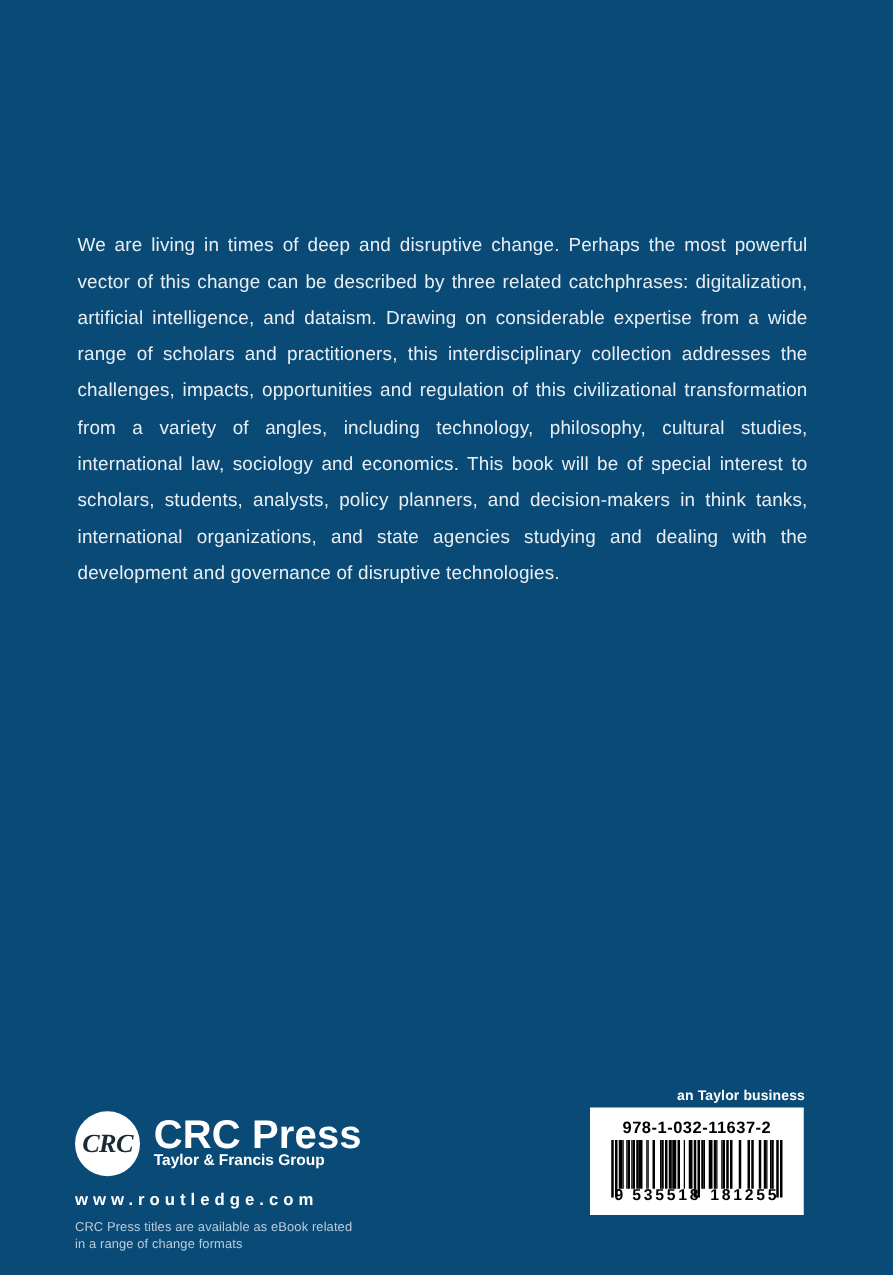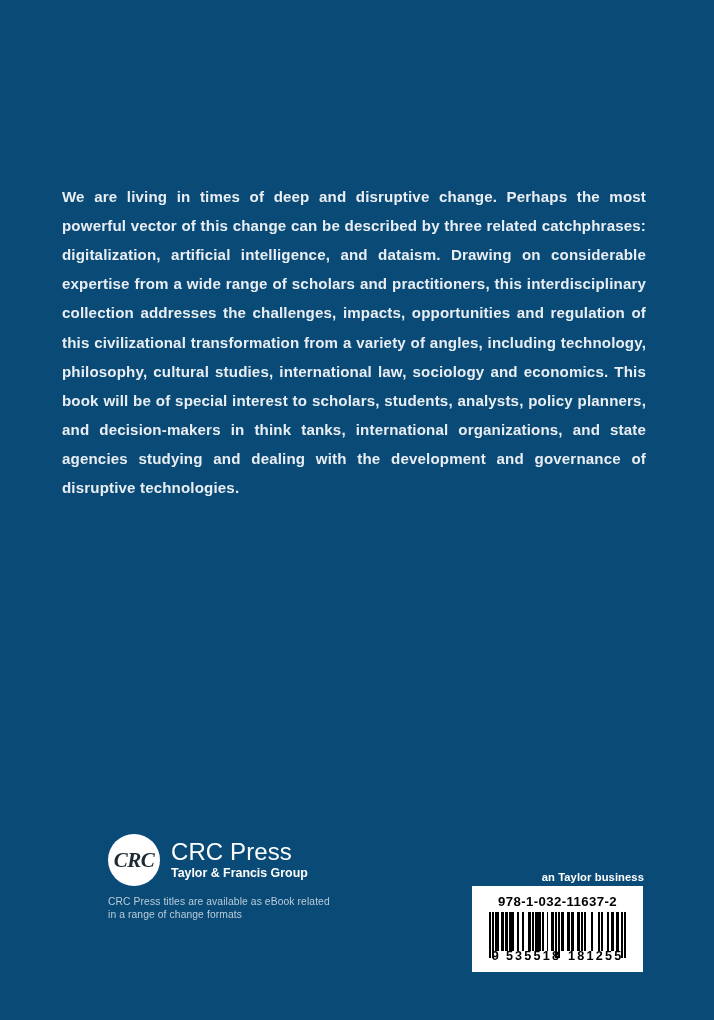--- a/index.html
+++ b/index.html
@@ -27,30 +27,29 @@
     position: absolute;
     left: 62px;
     top: 167px;
     width: 584px;
     text-align: justify;
     text-justify: inter-word;
     color: #e8eef3;
     font-size: 15.1px;
     line-height: 29.1px;
     letter-spacing: 0.01em;
-    font-weight: 700;
+    font-weight: 400;
   }
 
   
   .publisher {
     position: absolute;
     left: 60px;
-    top: 834px;
+    top: 889px;
     width: 260px;
-    margin-left: 48px;
   }
   .logo-row {
     display: flex;
     align-items: center;
     height: 52px;
   }
   .crc-mark {
     width: 52px;
     height: 52px;
     border-radius: 50%;
@@ -71,23 +70,23 @@
     transform: translateY(-0.5px);
   }
   .logo-words {
     margin-left: 11px;
     display: flex;
     flex-direction: column;
     justify-content: center;
   }
   .logo-words .brand {
     color: #ffffff;
-    font-size: 24px;
+    font-size: 32px;
     line-height: 26px;
-    font-weight: 400;
+    font-weight: 700;
     letter-spacing: 0.1px;
   }
   .logo-words .division {
     color: #ffffff;
     font-size: 12.4px;
     line-height: 15px;
     font-weight: 700;
     letter-spacing: 0px;
     margin-top: 1px;
   }
@@ -196,20 +195,21 @@
     <div class="logo-row">
       <div class="crc-mark">
         <span>CRC</span>
       </div>
       <div class="logo-words">
         <div class="brand">CRC Press</div>
         <div class="division">Taylor &amp; Francis Group</div>
       </div>
     </div>
 
+    <div class="weburl">www.routledge.com</div>
 
     <div class="ebook-note">
       <div>CRC Press titles are available as eBook related</div>
       <div>in a range of change formats</div>
     </div>
 
   </div>
 
   <div class="informa">an Taylor business</div>
 

